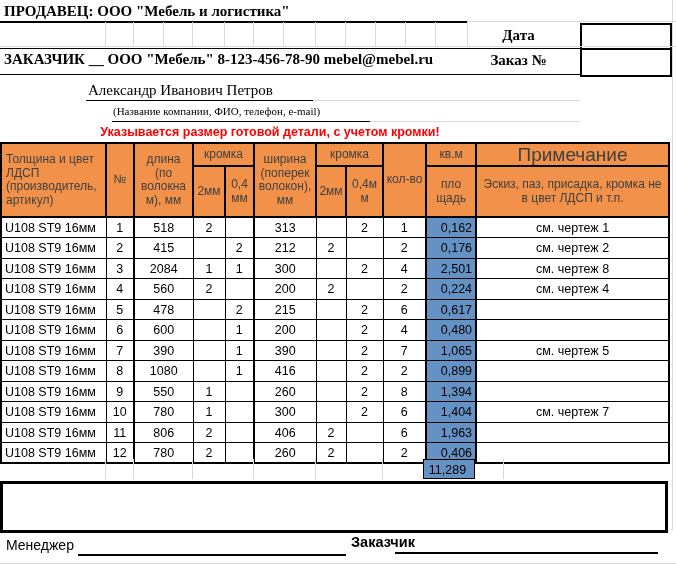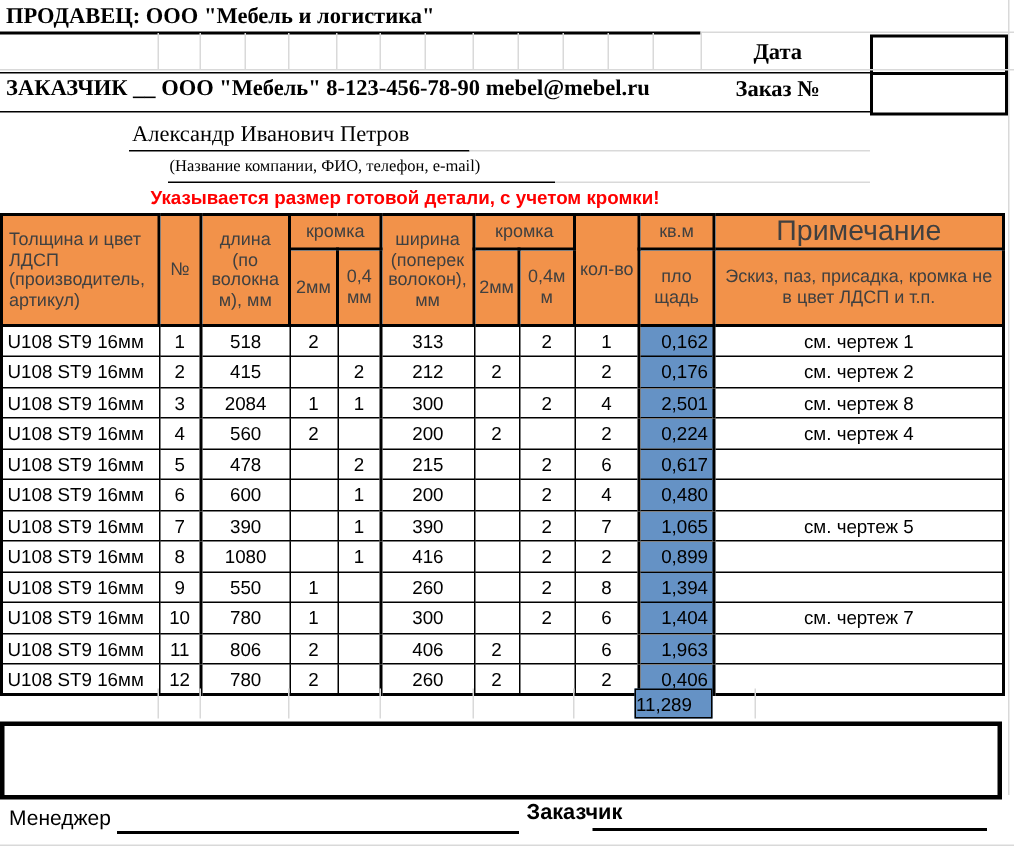--- a/index.html
+++ b/index.html
@@ -30,21 +30,21 @@
             white-space:nowrap;color:#000;}
   #cut tbody tr{height:20.5px;}
   .bl2{border-left-width:2px !important;}
   .l{text-align:left}.c{text-align:center}.r{text-align:right}
   td.area{background:var(--blue);}
   .hl-top{border-top:1.5px solid #e8762c !important;}
   .hl-left{border-left:1.5px solid #e8762c !important;}
 
   
   .totcell{position:absolute;left:423px;top:459px;width:52px;height:20px;border:1px solid #000;
-           background:var(--blue);font-size:12.5px;text-align:left;padding-right:3px;
+           background:var(--blue);font-size:12.5px;text-align:center;padding-right:3px;
            line-height:20px;box-sizing:border-box;}
 
   
   .notesbox{position:absolute;left:0;top:481px;width:662px;height:46px;border:3px solid #000;background:#fff;}
   .mgr{left:6px;top:537px;font:14px "Liberation Sans",sans-serif;}
   .custsig{left:351px;top:534px;font:bold 14.5px "Liberation Sans",sans-serif;}
 </style>
 </head>
 <body>
 

